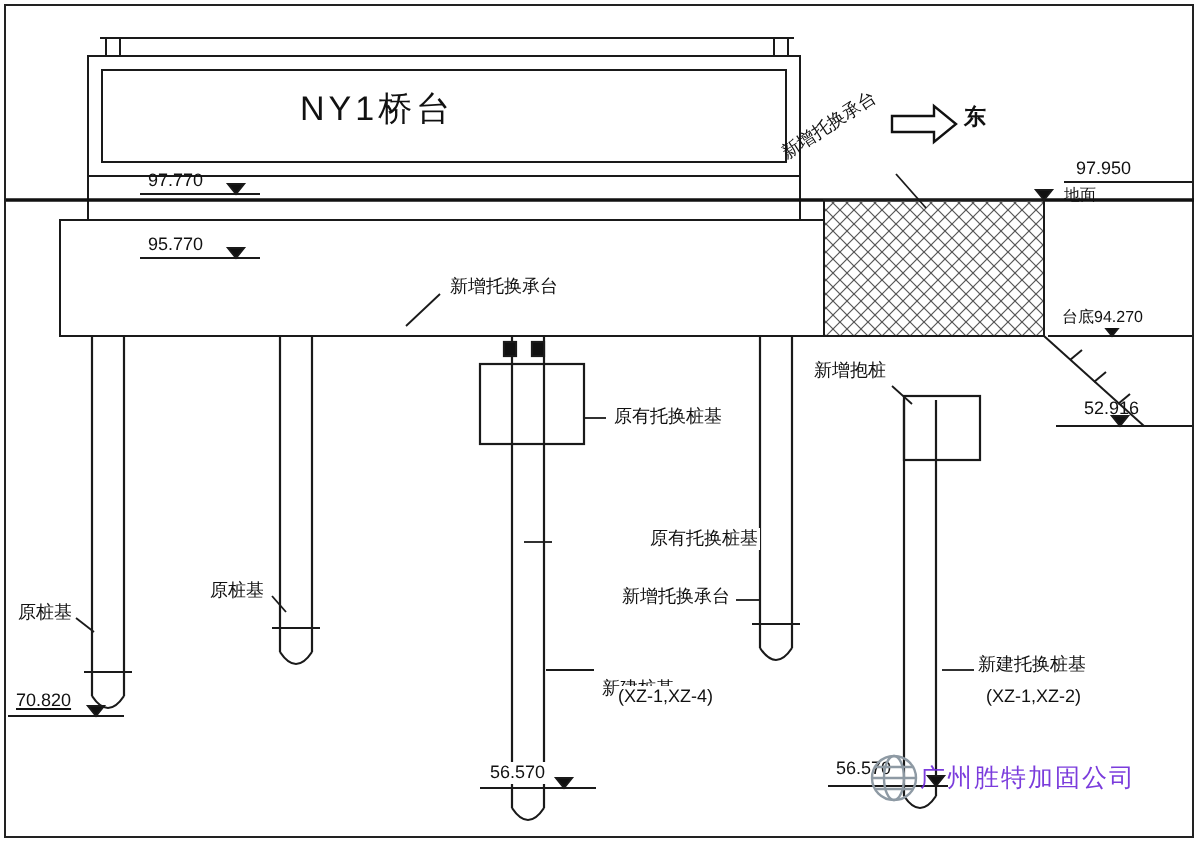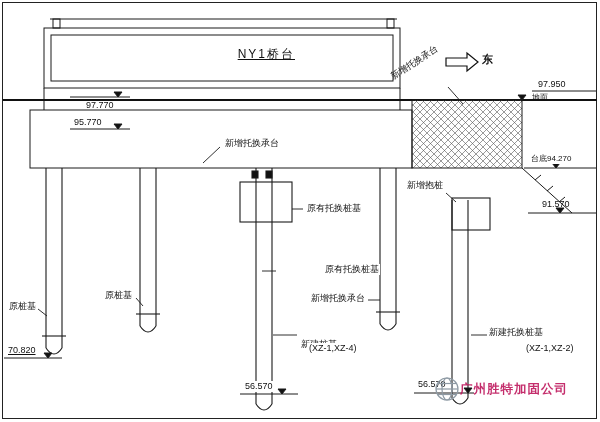--- a/index.html
+++ b/index.html
@@ -5,28 +5,28 @@
   html,body{margin:0;padding:0;background:#e8e8e8;}
   #stage{
     position:relative;width:600px;height:422px;background:#ffffff;
     font-family:"Liberation Sans","DejaVu Sans",sans-serif;
     color:#1a1a1a;overflow:hidden;
   }
   #frame{position:absolute;left:2px;top:2px;width:595px;height:417px;border:1.5px solid #222;box-sizing:border-box;}
   svg{position:absolute;left:0;top:0;}
   .lbl{position:absolute;font-size:9px;line-height:11px;white-space:nowrap;color:#111;}
   .lbl.bg{background:#fff;padding:0 1px;}
-  .title{font-size:12px;letter-spacing:2px;text-align:right;text-decoration:underline;}
+  .title{font-size:17px;letter-spacing:2px;text-align:left;}
   .elev{font-size:9px;}
   .small{font-size:8px;}
   .rot{transform:rotate(-33deg);transform-origin:left center;}
   .east{font-size:11px;font-weight:bold;}
   .wm-text{
-    position:absolute;font-size:12.5px;font-weight:bold;letter-spacing:1px;
-    color:#be185d;opacity:.9;
+    position:absolute;font-size:12.5px;font-weight:normal;letter-spacing:1px;
+    color:#6d28d9;opacity:.9;
   }
 </style>
 </head>
 <body>
 
 <div id="stage">
   <div id="frame"></div>
 
   <svg width="600" height="422" viewBox="0 0 600 422">
     <defs>
@@ -112,43 +112,43 @@
       <path d="M487,335 H471"></path>
       <path d="M38,309 L47,316"></path>
       <path d="M136,298 L143,306"></path>
     </g>
 
     <polygon points="446,58 467,58 467,53 478,62 467,71 467,66 446,66" fill="#fff" stroke="#111" stroke-width="1.2"></polygon>
   </svg>
 
   <div class="lbl title" style="left:150px;top:49px;width:145px;">NY1桥台</div>
 
-  <div class="lbl elev" style="left:74px;top:100px;margin-left:12px;">97.770</div>
+  <div class="lbl elev" style="left:74px;top:85px;">97.770</div>
   <div class="lbl elev" style="left:74px;top:117px;">95.770</div>
   <div class="lbl elev" style="left:538px;top:79px;">97.950</div>
   <div class="lbl small" style="left:532px;top:92px;">地面</div>
   <div class="lbl small bg" style="left:530px;top:153px;">台底94.270</div>
-  <div class="lbl elev" style="left:542px;top:199px;">91.570</div>
+  <div class="lbl elev" style="left:542px;top:199px;">52.916</div>
   <div class="lbl elev" style="left:8px;top:345px;text-decoration:underline;">70.820</div>
   <div class="lbl elev bg" style="left:244px;top:381px;">56.570</div>
   <div class="lbl elev" style="left:418px;top:379px;">56.570</div>
 
   <div class="lbl rot" style="left:392px;top:72px;">新增托换承台</div>
   <div class="lbl east" style="left:482px;top:54px;">东</div>
   <div class="lbl bg" style="left:224px;top:138px;">新增托换承台</div>
   <div class="lbl bg" style="left:306px;top:203px;">原有托换桩基</div>
   <div class="lbl bg" style="left:406px;top:180px;font-family:Liberation Serif, serif;">新增抱桩</div>
   <div class="lbl bg" style="left:280px;top:264px;margin-left:44px;">原有托换桩基</div>
   <div class="lbl bg" style="left:8px;top:301px;">原桩基</div>
   <div class="lbl bg" style="left:104px;top:290px;">原桩基</div>
   <div class="lbl bg" style="left:310px;top:293px;">新增托换承台</div>
   <div class="lbl bg" style="left:300px;top:339px;">新建桩基</div>
   <div class="lbl bg" style="left:308px;top:343px;">(XZ-1,XZ-4)</div>
   <div class="lbl bg" style="left:488px;top:327px;">新建托换桩基</div>
-  <div class="lbl bg" style="left:492px;top:343px;margin-left:33px;">(XZ-1,XZ-2)</div>
+  <div class="lbl bg" style="left:492px;top:343px;">(XZ-1,XZ-2)</div>
 
   <svg width="26" height="26" style="left:434px;top:376px;">
     <g stroke="#8e9aa4" fill="none" stroke-width="1.2">
       <circle cx="13" cy="13" r="11"></circle>
       <ellipse cx="13" cy="13" rx="5" ry="11"></ellipse>
       <path d="M2,13 H24"></path>
       <path d="M4,7.5 H22"></path>
       <path d="M4,18.5 H22"></path>
     </g>
   </svg>

